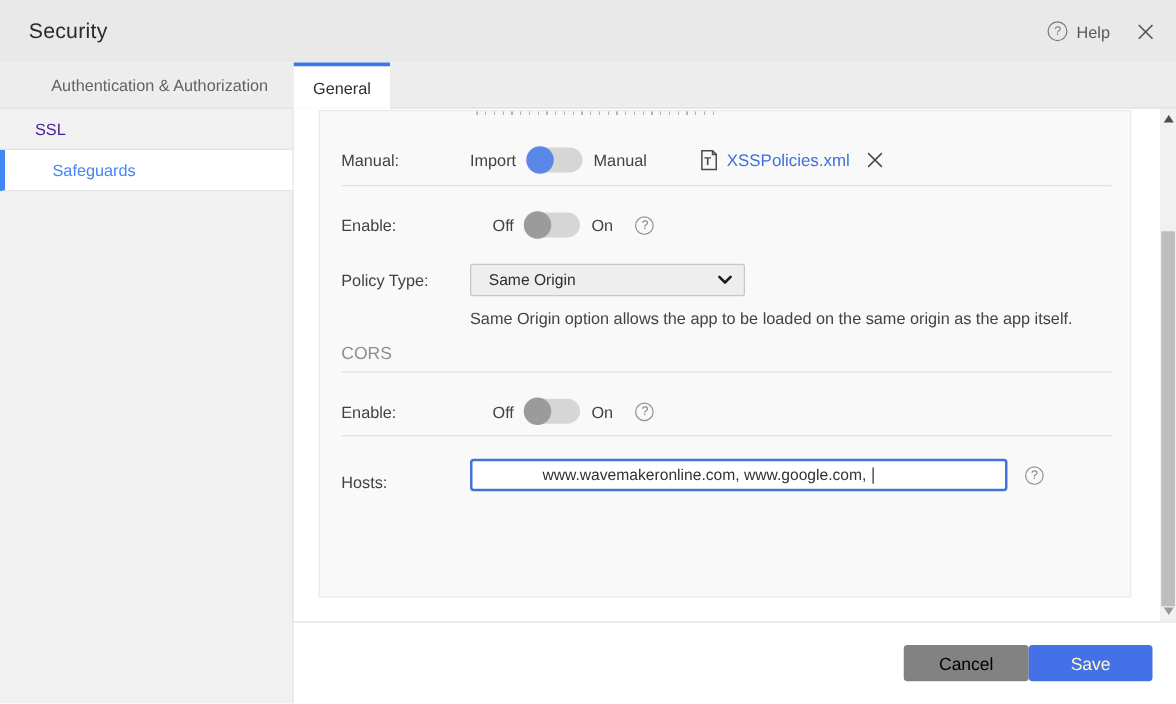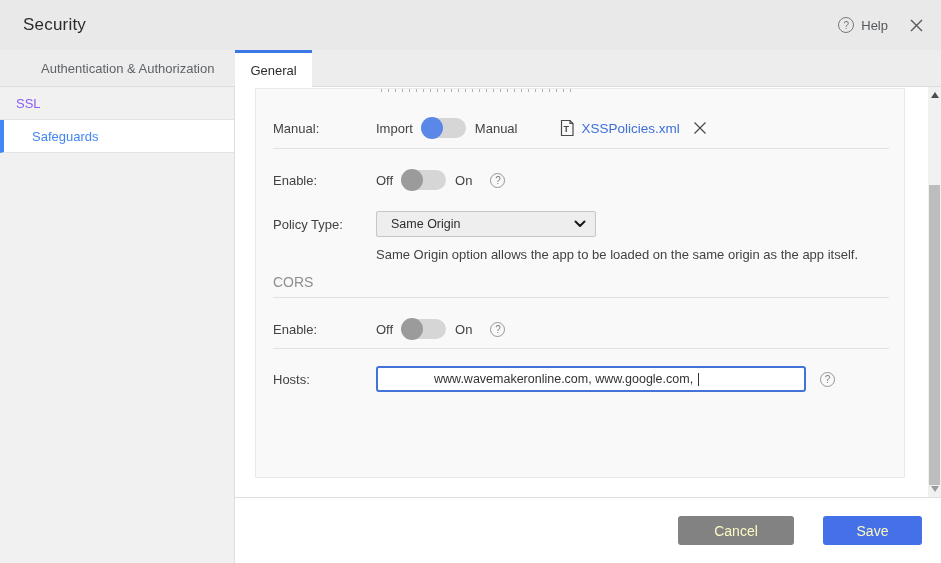--- a/index.html
+++ b/index.html
@@ -25,38 +25,38 @@
 
   
   .tabbar{height:37px;background:#ededed;display:flex;padding-left:20px;flex:0 0 auto;border-bottom:1px solid #dcdcdc;}
   .tab{display:flex;align-items:center;justify-content:center;font-size:13px;color:#5f6368;
     padding:0 21px;cursor:pointer;position:relative;}
   .tab.active{background:#fff;color:#2d2d2d;border-top:3px solid var(--accent-blue);padding:0 15px;margin-bottom:-1px;}
 
   
   .body{flex:1;display:flex;min-height:0;}
   .sidebar{width:235px;flex:0 0 auto;background:#f1f1f1;border-right:1px solid #ddd;}
-  .side-item{height:33px;display:flex;align-items:center;padding-left:16px;font-size:13px;color:#8b5cf6;
+  .side-item{height:33px;display:flex;align-items:center;padding-left:28px;font-size:13px;color:#4c1d95;
     border-bottom:1px solid #e3e3e3;cursor:pointer;background:#f1f1f1;}
-  .side-item.active{background:#fff;color:var(--sidebar-active-blue);border-left:4px solid var(--sidebar-active-blue);padding-left:28px;}
+  .side-item.active{background:#fff;color:var(--sidebar-active-blue);border-left:4px solid var(--sidebar-active-blue);padding-left:38px;}
 
   .main{flex:1;display:flex;flex-direction:column;background:#fff;min-width:0;}
   .scroll-wrap{position:relative;height:410px;flex:0 0 auto;}
   .panel{position:absolute;left:20px;top:1px;width:650px;height:390px;background:#f9f9f9;border:1px solid #eaeaea;overflow:hidden;}
 
   .clipped-text{height:3px;margin:0 0 0 125px;width:195px;overflow:hidden;
     background:repeating-linear-gradient(90deg,#9c9c9c 0 1px,transparent 1px 7px);opacity:.75;}
 
   .row{display:flex;align-items:center;padding-left:17px;}
   .row .lbl{width:103px;flex:0 0 auto;font-size:13px;color:#424242;}
   .val{display:flex;align-items:center;}
   .row.policy{margin-top:22px;height:28px;}
-  .row.enable{margin-top:18px;height:26px;}
+  .row.enable{margin-top:18px;height:26px;gap:18px;}
   .row.ptype{margin-top:18px;height:26px;}
-  .row.hosts{margin-top:16px;height:28px;}
+  .row.hosts{margin-top:16px;height:28px;align-items:flex-end;}
 
   .section-title{margin:16px 0 0 17px;font-size:14px;color:#8f8f8f;height:18px;line-height:18px;}
   .section-title.tight{margin-top:10px;}
   .divider{height:1px;background:#e2e2e2;margin:6px 15px 0 17px;}
 
   
   .toggle{position:relative;width:44px;height:20px;border-radius:10px;background:#d6d6d6;margin:0 9px;cursor:pointer;flex:0 0 auto;}
   .toggle .knob{position:absolute;top:-1px;left:-1px;width:22px;height:22px;border-radius:50%;}
   .toggle.blue .knob{background:var(--toggle-blue);}
   .toggle.gray .knob{background:#9b9b9b;}
@@ -89,21 +89,21 @@
   .sb-arrow.up{top:2px;}
   .sb-arrow.down{bottom:2px;}
   .tri-up{width:0;height:0;border-left:4px solid transparent;border-right:4px solid transparent;border-bottom:6px solid #4d4d4d;}
   .tri-down{width:0;height:0;border-left:4px solid transparent;border-right:4px solid transparent;border-top:6px solid #9a9a9a;}
   .sb-thumb{position:absolute;left:1px;top:98px;width:11px;height:300px;background:#bdbdbd;cursor:pointer;}
 
   
   .footer{flex:1;border-top:1px solid #e0e0e0;background:#fff;display:flex;justify-content:flex-end;
     align-items:flex-start;padding:18px 19px 0 0;}
   .btn{height:29px;border:none;border-radius:3px;font-size:14px;font-family:inherit;cursor:pointer;}
-  .btn.cancel{width:116px;background:var(--cancel-gray);color:#fef9c3;margin-right:29px;}
+  .btn.cancel{width:100px;background:var(--cancel-gray);color:#000000;margin-right:0;}
   .btn.save{width:99px;background:var(--save-blue);color:#fef9c3;}
 </style>
 </head>
 <body>
 
 <div class="app">
 
   <div class="header">
     <div class="title">Security</div>
     <div class="header-right">

